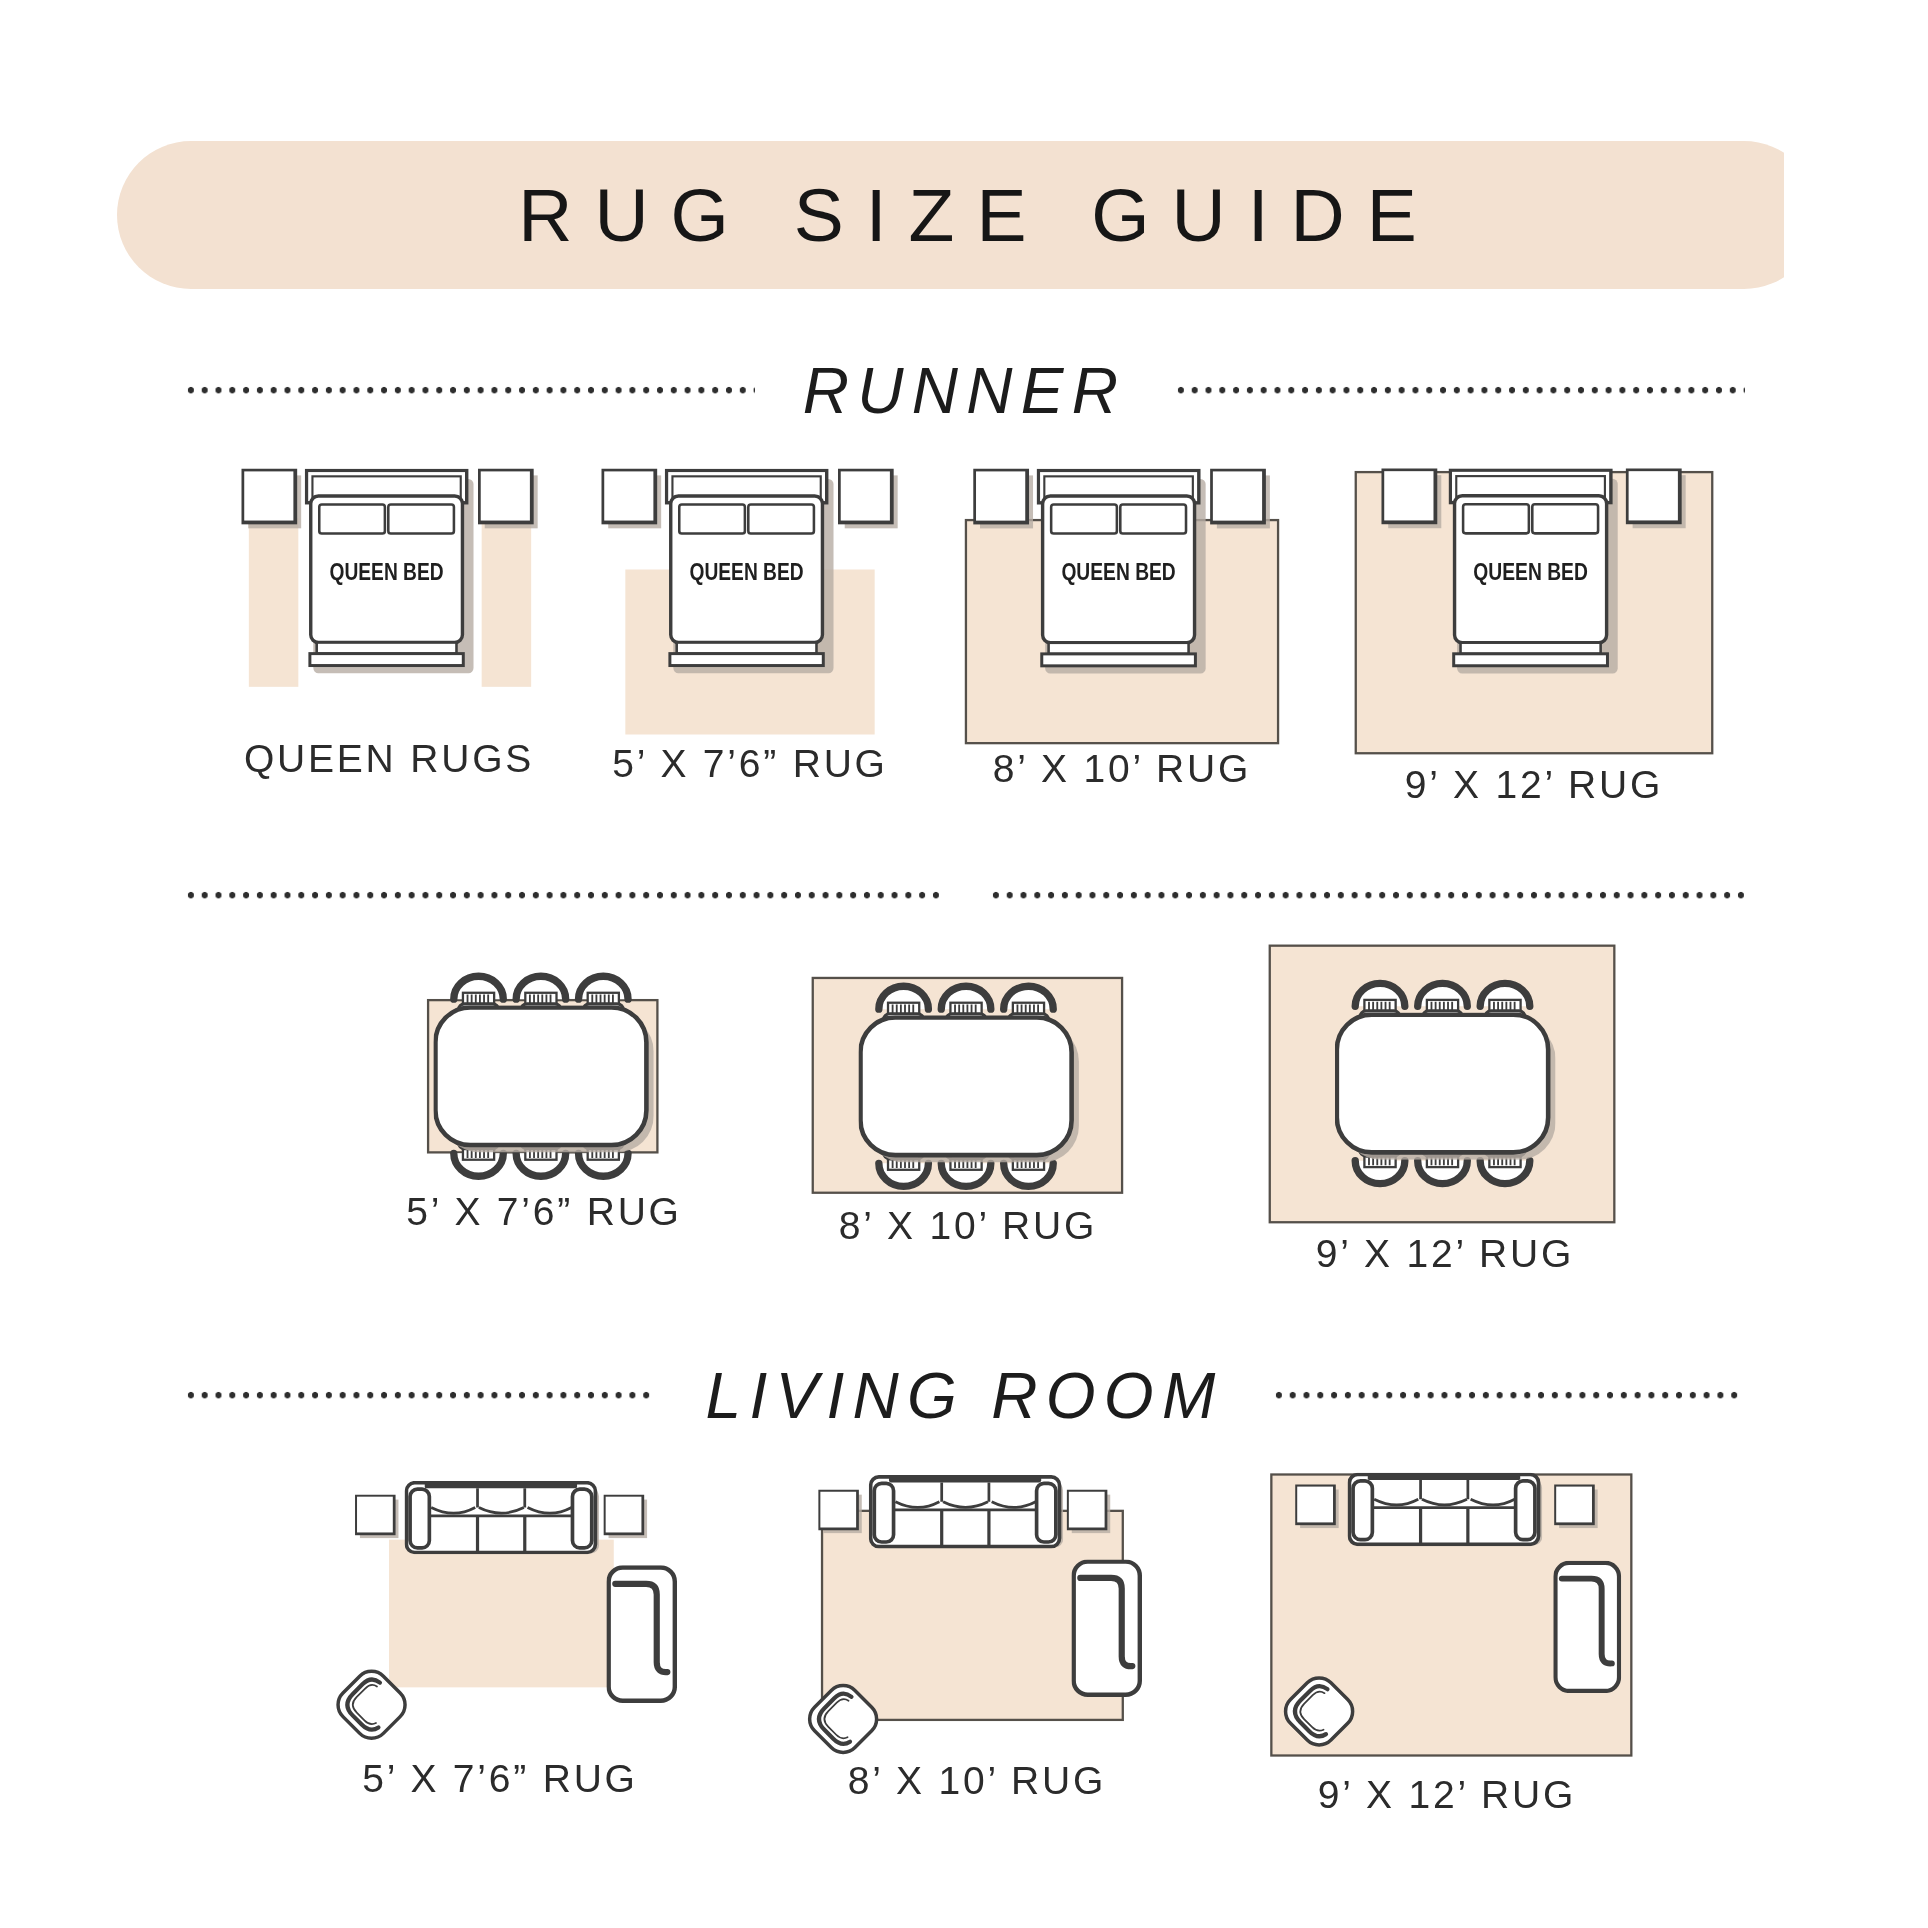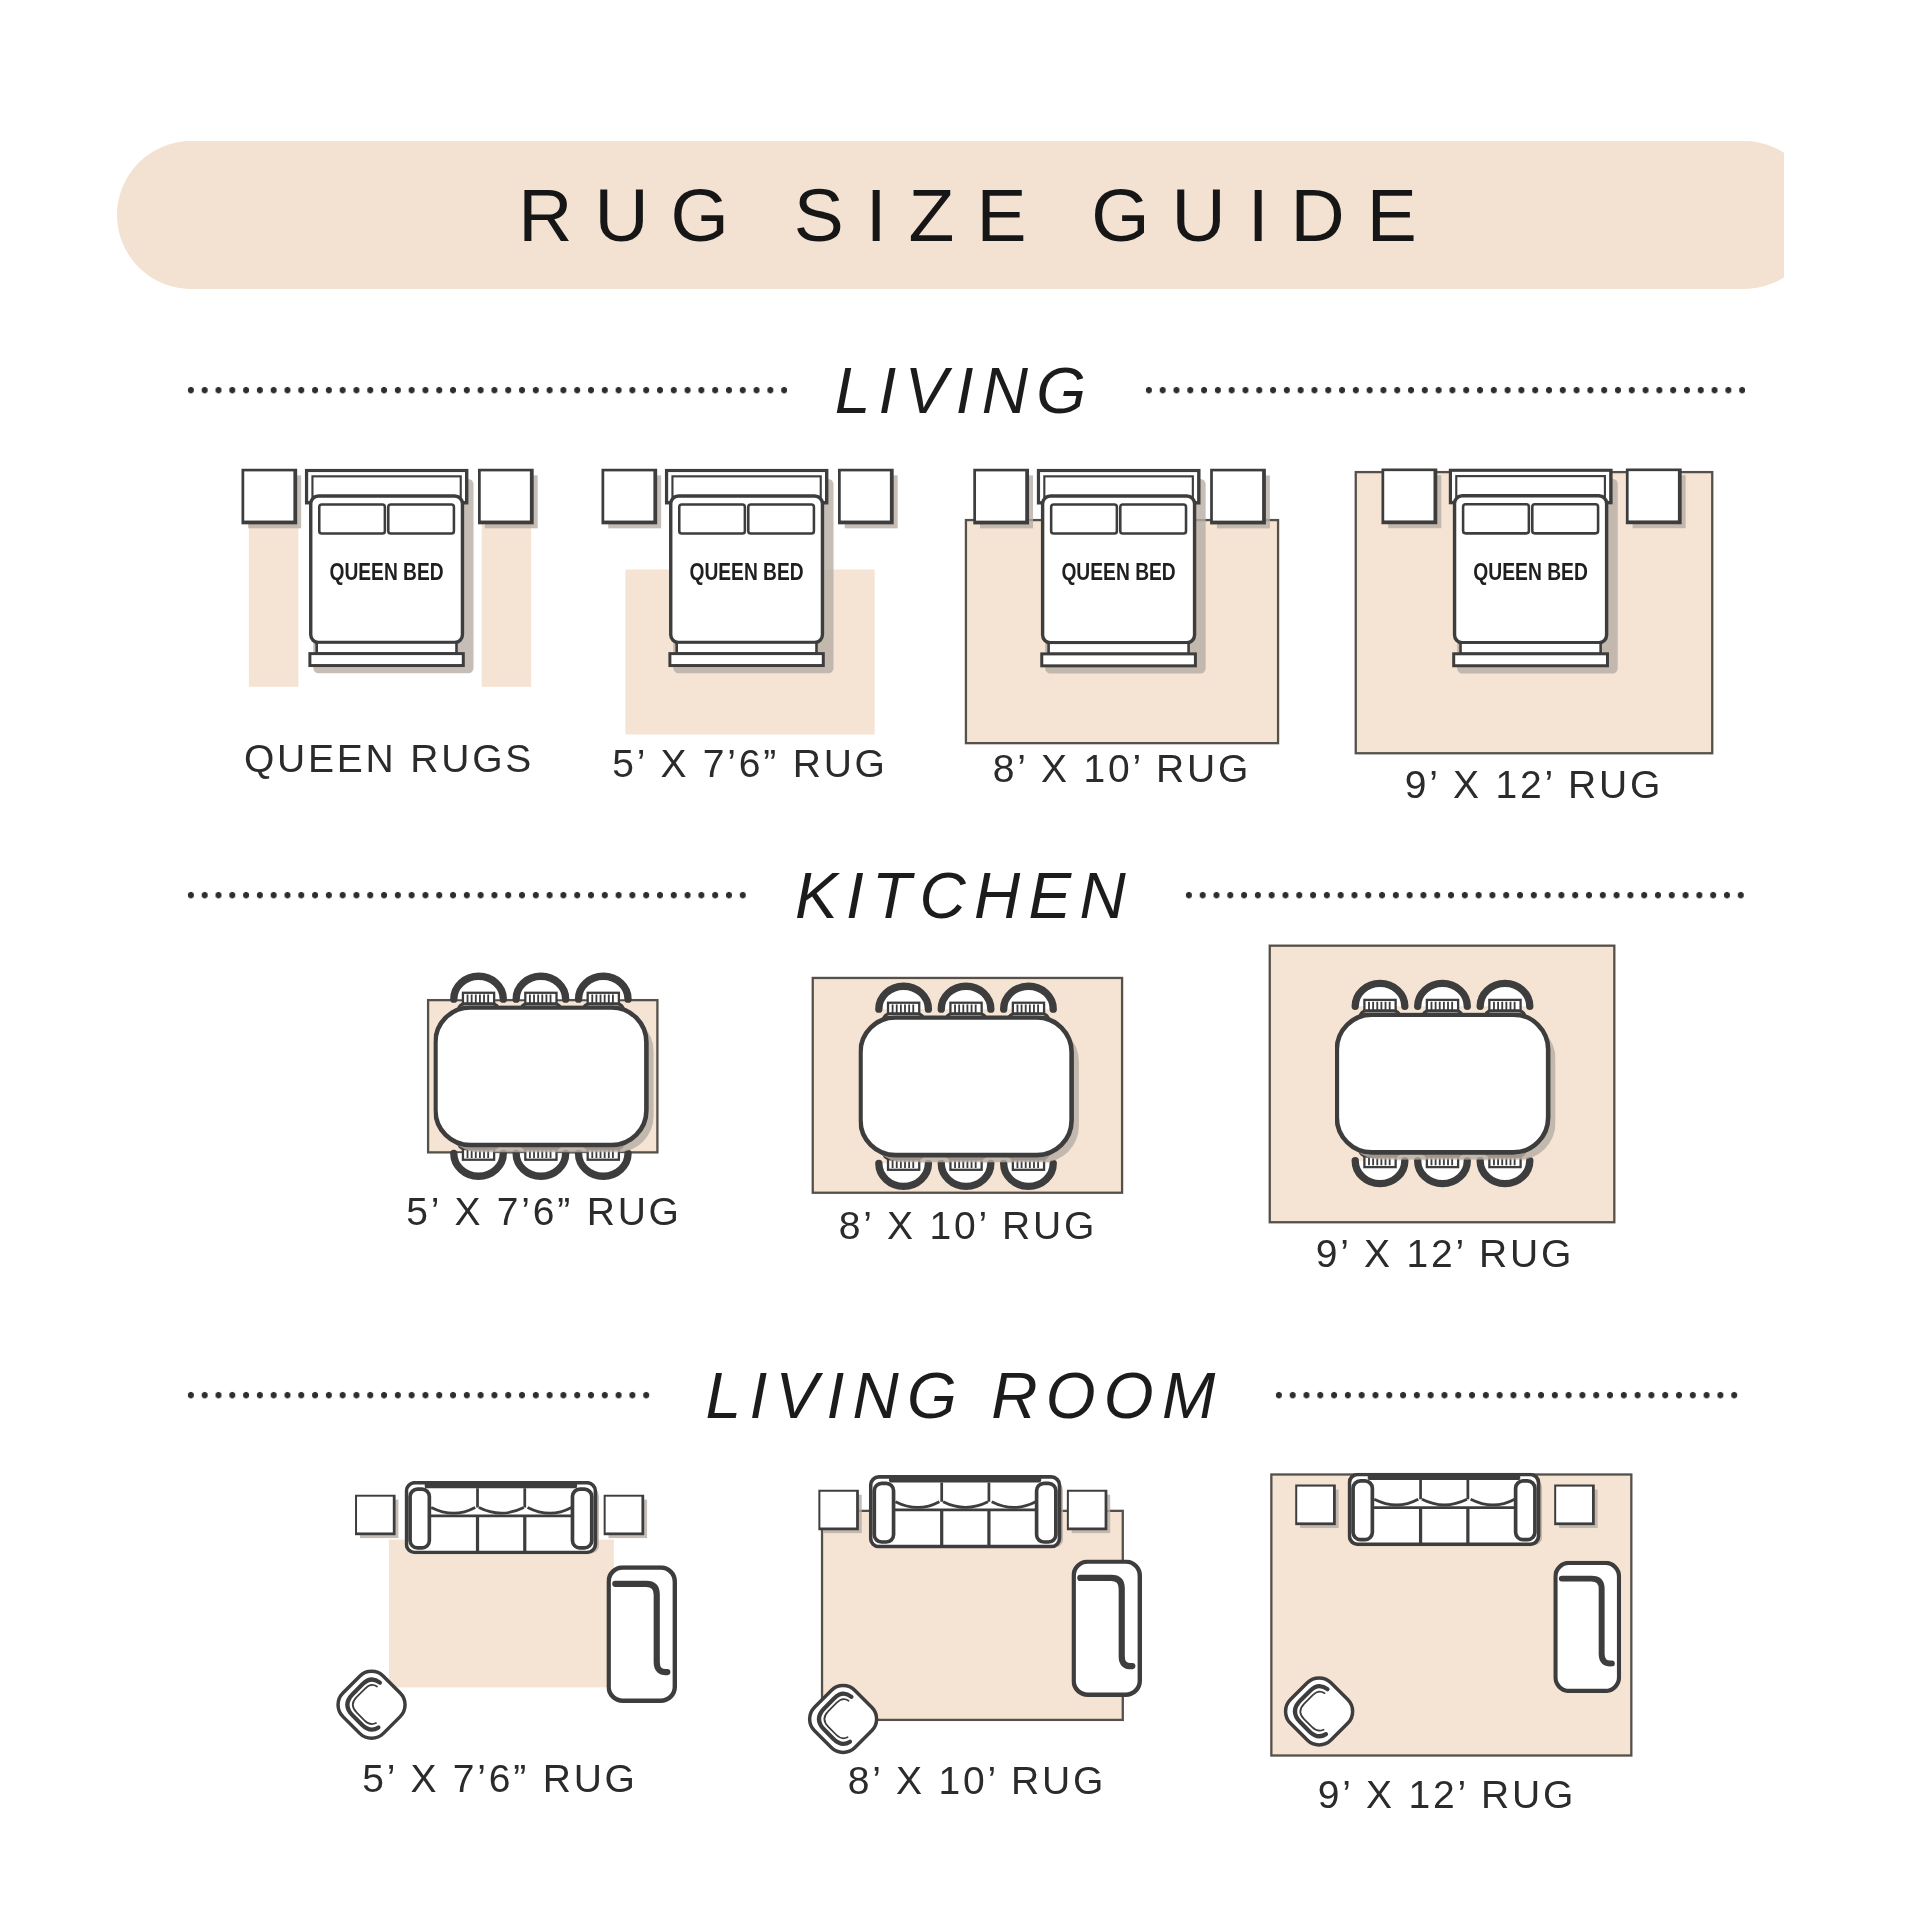--- a/index.html
+++ b/index.html
@@ -92,21 +92,21 @@
       </symbol>
     </defs>
   </svg>
 
   <div class="banner">
     <h1>RUG SIZE GUIDE</h1>
   </div>
 
   <div class="section-header" style="top:350px">
     <span class="dots"></span>
-    <h2>LIVING</h2>
+    <h2>RUNNER</h2>
     <span class="dots"></span>
   </div>
 
   <svg class="diagram" style="left:241px;top:465px" width="298" height="231" viewBox="0 0 324 252">
     <rect class="rug-fill" x="8" y="58" width="54" height="184"></rect>
     <rect class="rug-fill" x="262" y="58" width="54" height="184"></rect>
     <use href="#sym-square" x="0" y="4" width="66" height="66"></use>
     <use href="#sym-square" x="258" y="4" width="66" height="66"></use>
     <use href="#sym-bed" x="69" y="4" width="186" height="225"></use>
   </svg>
@@ -132,21 +132,20 @@
     <use href="#sym-bed" x="104" y="8" width="186" height="225"></use>
   </svg>
 
   <div class="rug-label" style="left:389px;top:759px">QUEEN RUGS</div>
   <div class="rug-label" style="left:750px;top:764px">5’ X 7’6” RUG</div>
   <div class="rug-label" style="left:1122px;top:769px">8’ X 10’ RUG</div>
   <div class="rug-label" style="left:1534px;top:785px">9’ X 12’ RUG</div>
 
   <div class="section-header" style="top:855px">
     <span class="dots"></span>
-    <h2>KITCHEN</h2>
     <span class="dots"></span>
   </div>
 
   <svg class="diagram" style="left:418px;top:955px" width="266" height="237" viewBox="0 0 290 258">
     <rect class="rug-bordered" x="11" y="49" width="250" height="166"></rect>
     <use href="#sym-chair" x="34" y="17" width="64" height="52"></use>
     <use href="#sym-chair" x="102" y="17" width="64" height="52"></use>
     <use href="#sym-chair" x="170" y="17" width="64" height="52"></use>
     <g transform="translate(34,247) scale(1,-1)">
         <use href="#sym-chair" width="64" height="52"></use>

